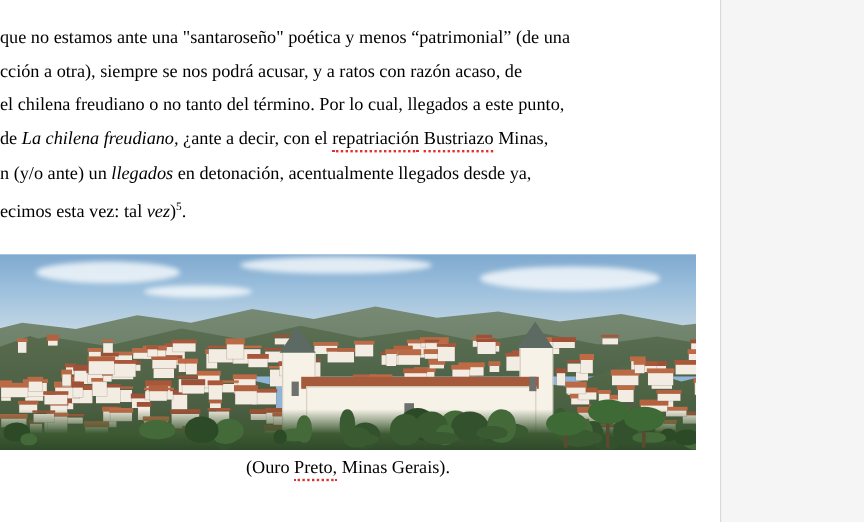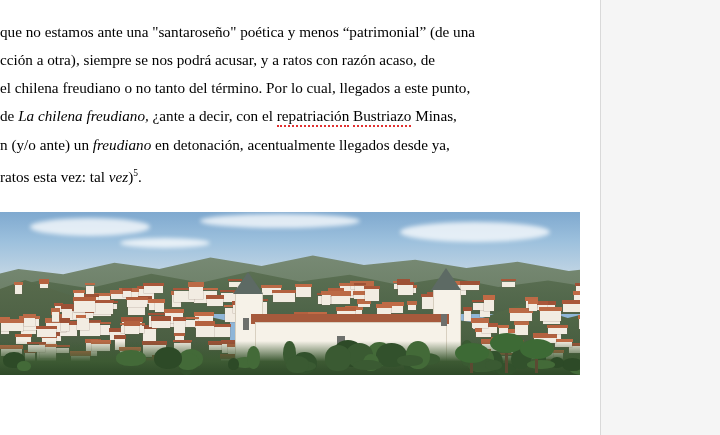--- a/index.html
+++ b/index.html
@@ -261,25 +261,25 @@
 
     <div class="para-line line-3">
       <span>el chilena freudiano o no tanto del término. Por lo cual, llegados a este punto,</span>
     </div>
 
     <div class="para-line line-4">
       <span>de </span><i class="it">La chilena freudiano,</i><span> ¿ante a decir, con el </span><span class="spell">repatriación</span><span> </span><span class="spell">Bustriazo</span><span> Minas,</span>
     </div>
 
     <div class="para-line line-5">
-      <span>n (y/o ante) un </span><i class="it">freudiano</i><span> en detonación, acentualmente llegados desde ya,</span>
+      <span>n (y/o ante) un </span><i class="it">llegados</i><span> en detonación, acentualmente llegados desde ya,</span>
     </div>
 
     <div class="para-line line-6">
-      <span>ratos esta vez: tal </span><i class="it">vez</i><span>)</span><sup>5</sup><span>.</span>
+      <span>ecimos esta vez: tal </span><i class="it">vez</i><span>)</span><sup>5</sup><span>.</span>
     </div>
 
   </div>
 
   <div class="figure">
     <div class="photo">
 
       <div class="sky"></div>
       <div class="cloud c1"></div>
       <div class="cloud c2"></div>
@@ -744,16 +744,19 @@
           <div class="palm" style="left: 505px; height: 26px;"></div>
           <div class="palm-top" style="left: 490px; bottom: 22px;"></div>
           <div class="palm" style="left: 535px; height: 20px;"></div>
           <div class="palm-top" style="left: 520px; bottom: 16px;"></div>
           <div class="palm" style="left: 470px; height: 16px;"></div>
           <div class="palm-top" style="left: 455px; bottom: 12px;"></div>
         </div>
     </div>
   </div>
 
+  <div class="caption">
+    <span>(Ouro </span><span class="spell">Preto,</span><span> Minas Gerais).</span>
+  </div>
 
 </div>
 
 <div class="outside-right"></div>
 
 </body></html>

